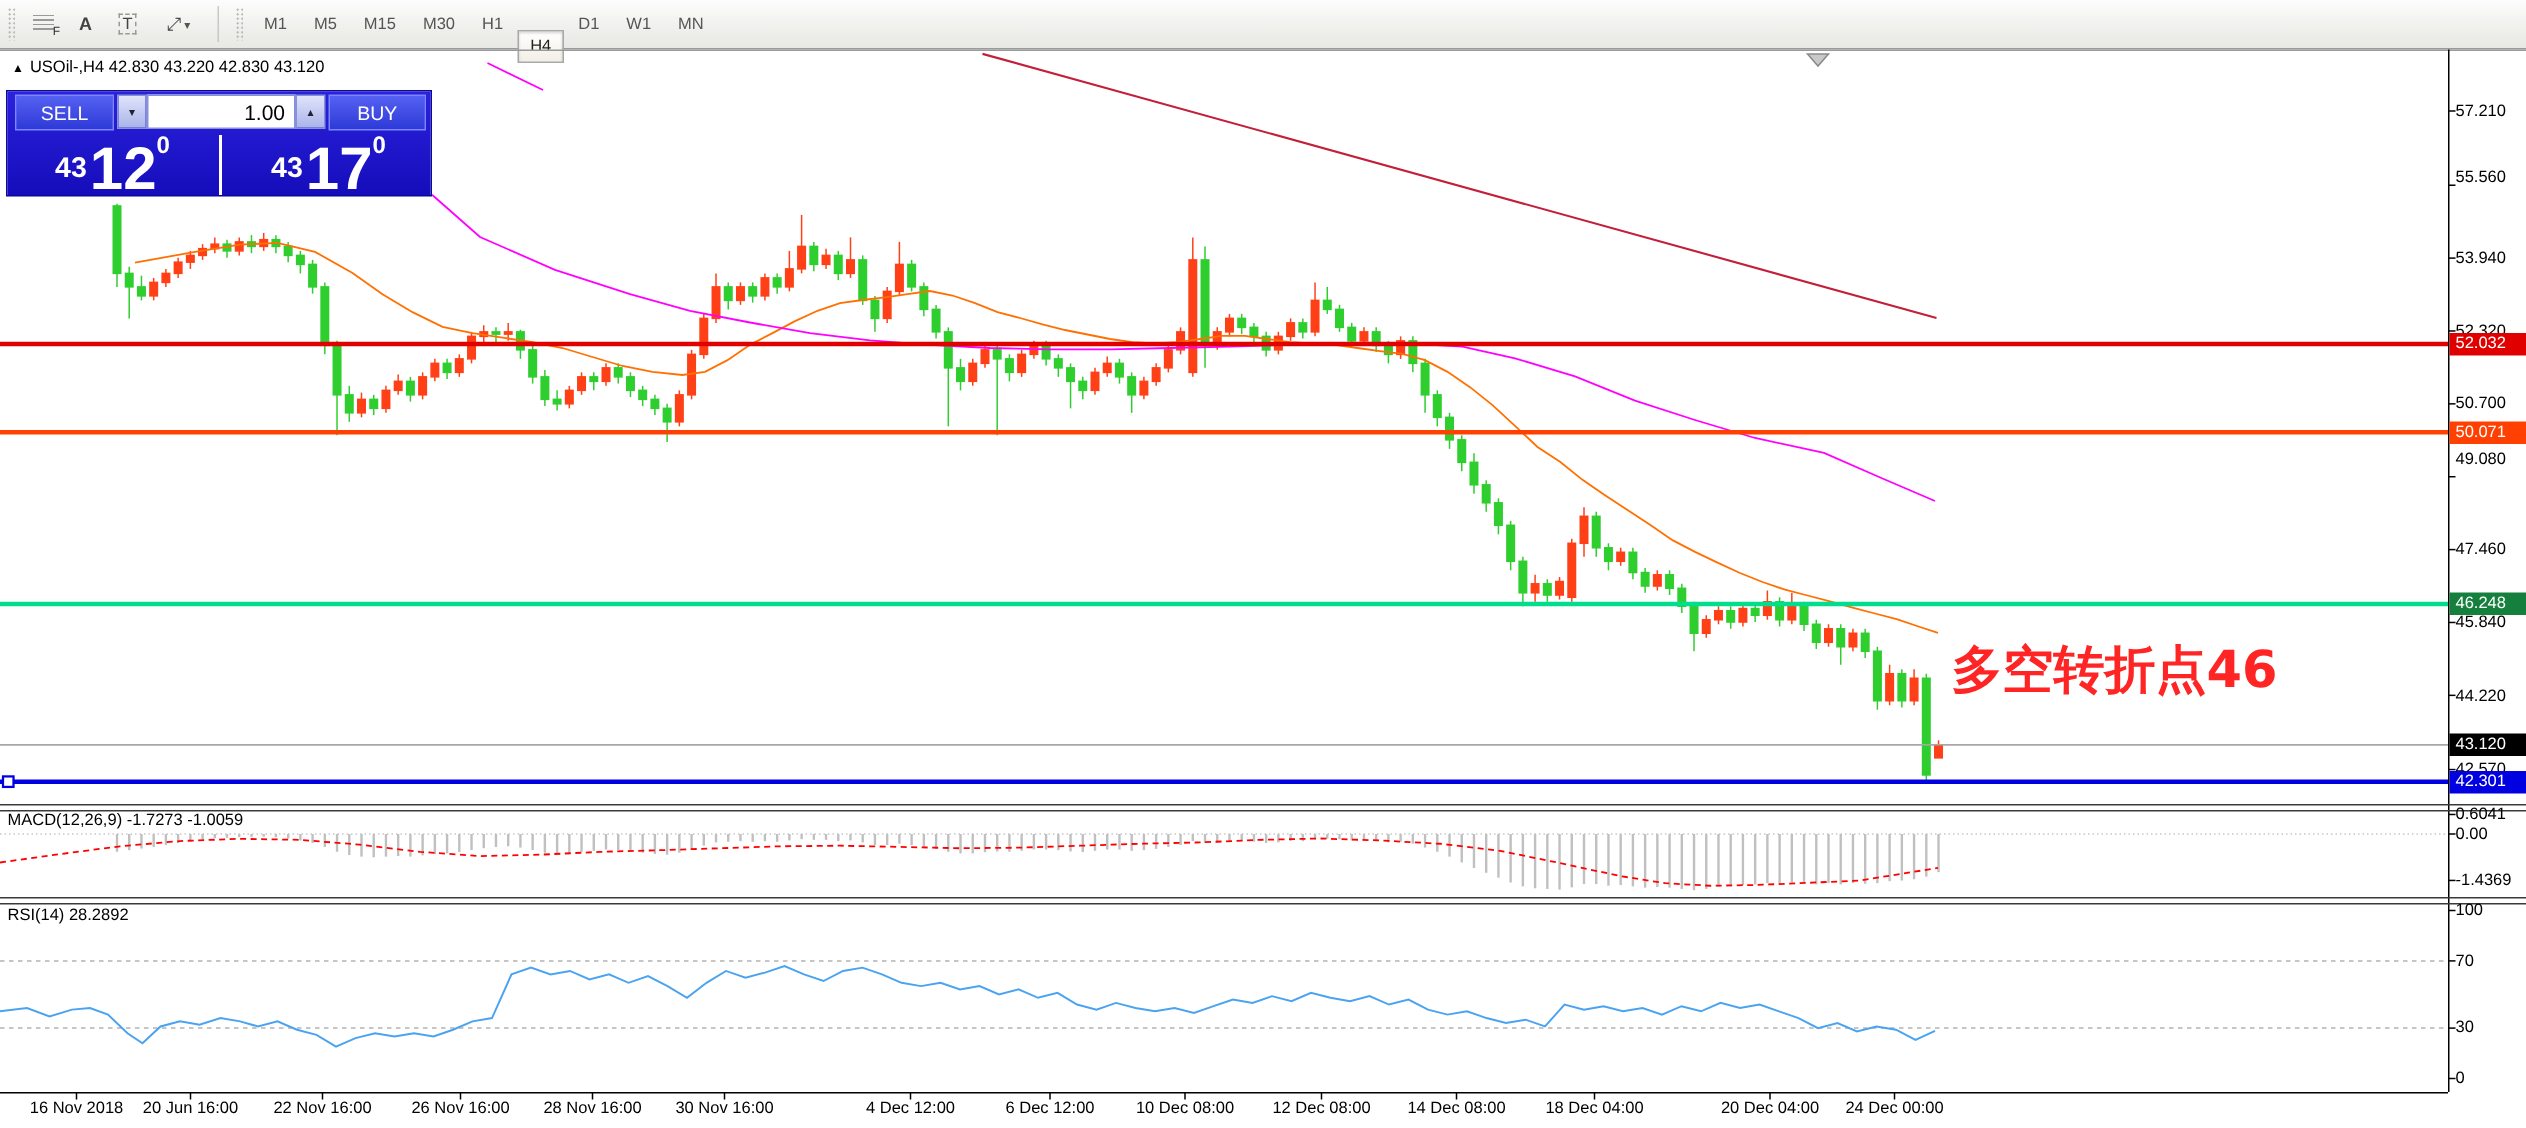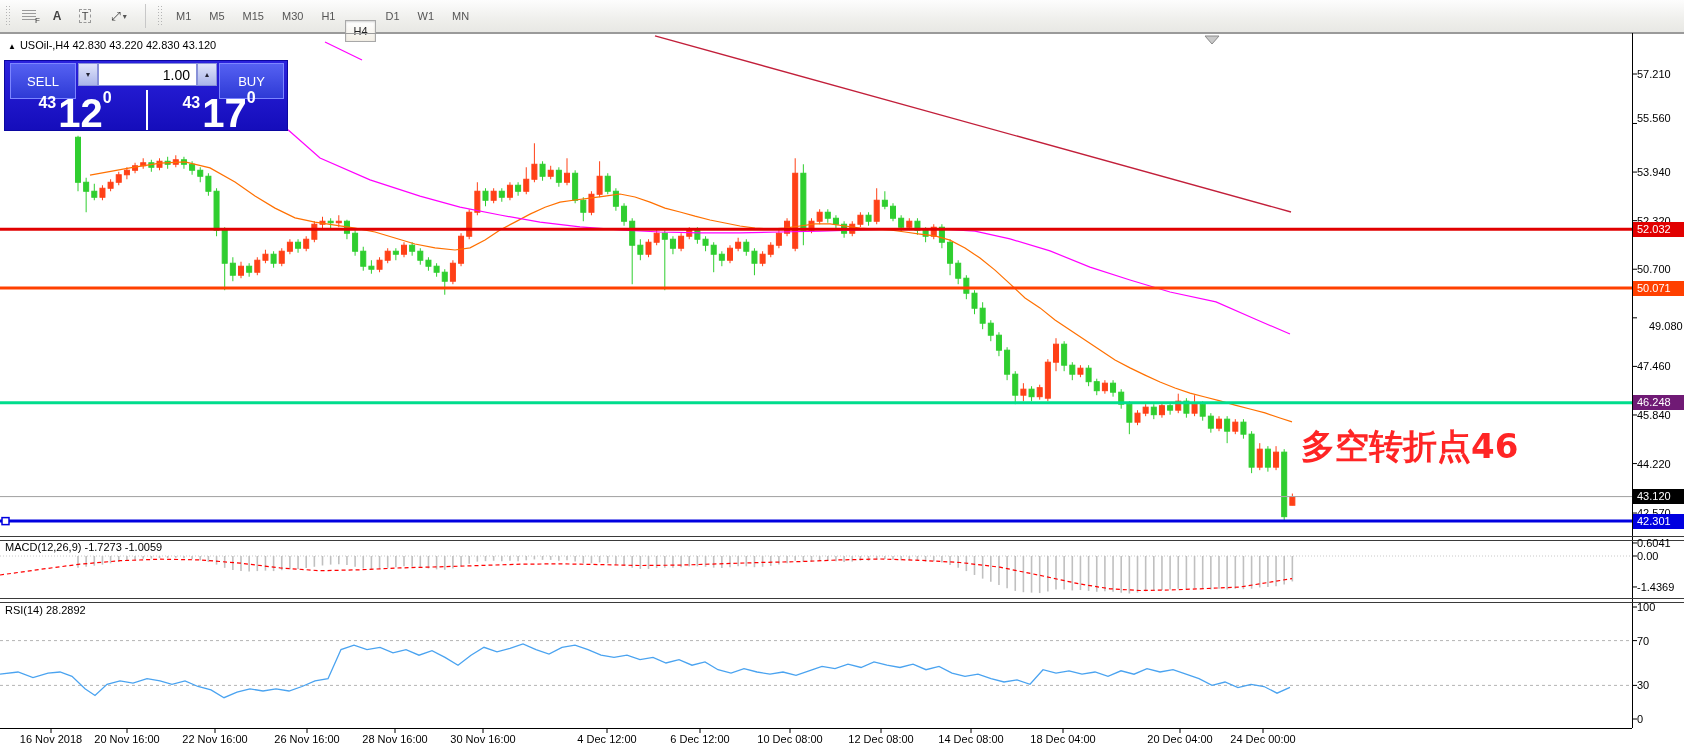--- a/index.html
+++ b/index.html
@@ -22,37 +22,37 @@
     background:repeating-linear-gradient(#9a9a9a 0 1px,transparent 1px 3px);}
   .grid-icon i{position:absolute;right:-4px;bottom:-3px;font-style:normal;font-size:8px;color:#333;}
   .tbox{border:1px dashed #999;padding:0 2px;font-size:11px;}
   
   #symbol-line{position:absolute;left:8px;top:39px;font-size:11px;color:#000;z-index:5;}
   #symbol-line .tri{font-size:8px;margin-right:4px;}
   
   #trade-panel{position:absolute;left:4px;top:60px;width:284px;height:71px;z-index:6;
     background:linear-gradient(#2b22dd,#150dbb);border:1px solid #0b07a0;box-sizing:border-box;}
   .tp-row1{position:absolute;left:0;top:2px;width:100%;height:24px;}
-  .tp-btn{position:absolute;height:36px;background:linear-gradient(#5561f2,#2e3ad6);
+  .tp-btn{position:absolute;height:24px;background:linear-gradient(#5561f2,#2e3ad6);
     border:1px solid #7d86ff;color:#fff;font-size:13px;display:flex;align-items:center;
     justify-content:center;box-sizing:border-box;cursor:pointer;}
   #sell-btn{left:5px;width:66px;}
   #buy-btn{left:214px;width:65px;}
   .spin-btn{position:absolute;top:0;width:20px;height:23px;background:linear-gradient(#dfe4fa,#aab4ea);
     border:1px solid #8891d8;box-sizing:border-box;color:#223;font-size:8px;display:flex;
     align-items:center;justify-content:center;cursor:pointer;}
   #qty-down{left:73px;} #qty-up{left:192px;}
   #qty-field{position:absolute;left:93px;top:0;width:99px;height:23px;background:#fff;
     border:1px solid #8891d8;box-sizing:border-box;color:#000;font-size:14px;
     display:flex;align-items:center;justify-content:flex-end;padding-right:6px;}
   .tp-price{position:absolute;top:27px;height:44px;color:#fff;display:flex;
     align-items:flex-end;justify-content:center;padding-bottom:2px;box-sizing:border-box;}
   #sell-price{left:0;width:140px;} #buy-price{left:144px;width:140px;}
   .tp-divider{position:absolute;left:141px;top:29px;width:2px;height:40px;background:#fff;}
-  .p-sm{font-size:16px;font-weight:bold;line-height:1;margin-right:2px;padding-bottom:19px;}
+  .p-sm{font-size:19px;font-weight:bold;line-height:1;margin-right:2px;padding-bottom:8px;}
   .p-big{font-size:40px;font-weight:bold;line-height:.85;}
   .p-sup{font-size:16px;font-weight:bold;line-height:1;align-self:flex-start;margin-top:2px;}
   
   .ind-label{position:absolute;left:5px;font-size:11px;color:#000;z-index:4;}
   .axis-label{position:absolute;left:1637px;height:14px;line-height:14px;font-size:11px;color:#000;}
   .axis-badge{position:absolute;left:1633px;width:51px;height:15px;line-height:15px;
     font-size:11px;padding-left:4px;box-sizing:border-box;color:#fff;}
   .time-label{position:absolute;top:733px;font-size:11px;color:#000;transform:translateX(-50%);white-space:nowrap;}
   #chart-annotation{position:absolute;left:1301px;top:424px;font-size:34px;font-weight:bold;
     color:#ff2525;font-family:"DejaVu Sans","Liberation Sans",sans-serif;white-space:nowrap;z-index:5;}
@@ -631,41 +631,41 @@
   <div class="ind-label" style="top:604px;">RSI(14) 28.2892</div>
 
   <div id="chart-annotation">多空转折点46</div>
 
   <div id="axis-labels">
       <div class="axis-label" style="top: 67px;">57.210</div>
       <div class="axis-label" style="top: 111px;">55.560</div>
       <div class="axis-label" style="top: 165.066px; text-align: right;">53.940</div>
       <div class="axis-label" style="top: 213.649px;">52.320</div>
       <div class="axis-label" style="top: 262.232px;">50.700</div>
-      <div class="axis-label" style="top: 319px; margin-left: 12px;">49.080</div>
+      <div class="axis-label" style="top: 299px;">49.080</div>
       <div class="axis-label" style="top: 359.398px;">47.460</div>
       <div class="axis-label" style="top: 407.981px;">45.840</div>
       <div class="axis-label" style="top: 456.564px;">44.220</div>
       <div class="axis-label" style="top: 506.046px;">42.570</div>
       <div class="axis-badge" style="top: 221.786px; background: rgb(225, 0, 0); color: rgb(255, 255, 255);">52.032</div>
       <div class="axis-badge" style="top: 280.595px; background: rgb(255, 64, 0); color: rgb(255, 255, 255);">50.071</div>
-      <div class="axis-badge" style="top: 395.245px; background: #701a75; color: rgb(255, 255, 255);">46.248</div>
+      <div class="axis-badge" style="top: 395.245px; background: #15803d; color: rgb(255, 255, 255);">46.248</div>
       <div class="axis-badge" style="top: 489.052px; background: rgb(0, 0, 0); color: rgb(255, 255, 255);">43.120</div>
       <div class="axis-badge" style="top: 513.614px; background: rgb(0, 0, 224); color: rgb(255, 255, 255);">42.301</div>
       <div class="axis-label" style="top: 535.982px;">0.6041</div>
       <div class="axis-label" style="top: 549px;">0.00</div>
       <div class="axis-label" style="top: 579.965px;">-1.4369</div>
       <div class="axis-label" style="top: 600px;">100</div>
       <div class="axis-label" style="top: 633.6px;">70</div>
       <div class="axis-label" style="top: 678.4px;">30</div>
       <div class="axis-label" style="top: 712px;">0</div>
     </div>
   <div id="time-labels">
       <div class="time-label" style="left: 51px;">16 Nov 2018</div>
-      <div class="time-label" style="left: 127px;">20 Nov 16:00</div>
+      <div class="time-label" style="left: 127px;">20 Jun 16:00</div>
       <div class="time-label" style="left: 215px;">22 Nov 16:00</div>
       <div class="time-label" style="left: 307px;">26 Nov 16:00</div>
       <div class="time-label" style="left: 395px;">28 Nov 16:00</div>
       <div class="time-label" style="left: 483px;">30 Nov 16:00</div>
       <div class="time-label" style="left: 607px;">4 Dec 12:00</div>
       <div class="time-label" style="left: 700px;">6 Dec 12:00</div>
       <div class="time-label" style="left: 790px;">10 Dec 08:00</div>
       <div class="time-label" style="left: 881px;">12 Dec 08:00</div>
       <div class="time-label" style="left: 971px;">14 Dec 08:00</div>
       <div class="time-label" style="left: 1063px;">18 Dec 04:00</div>

